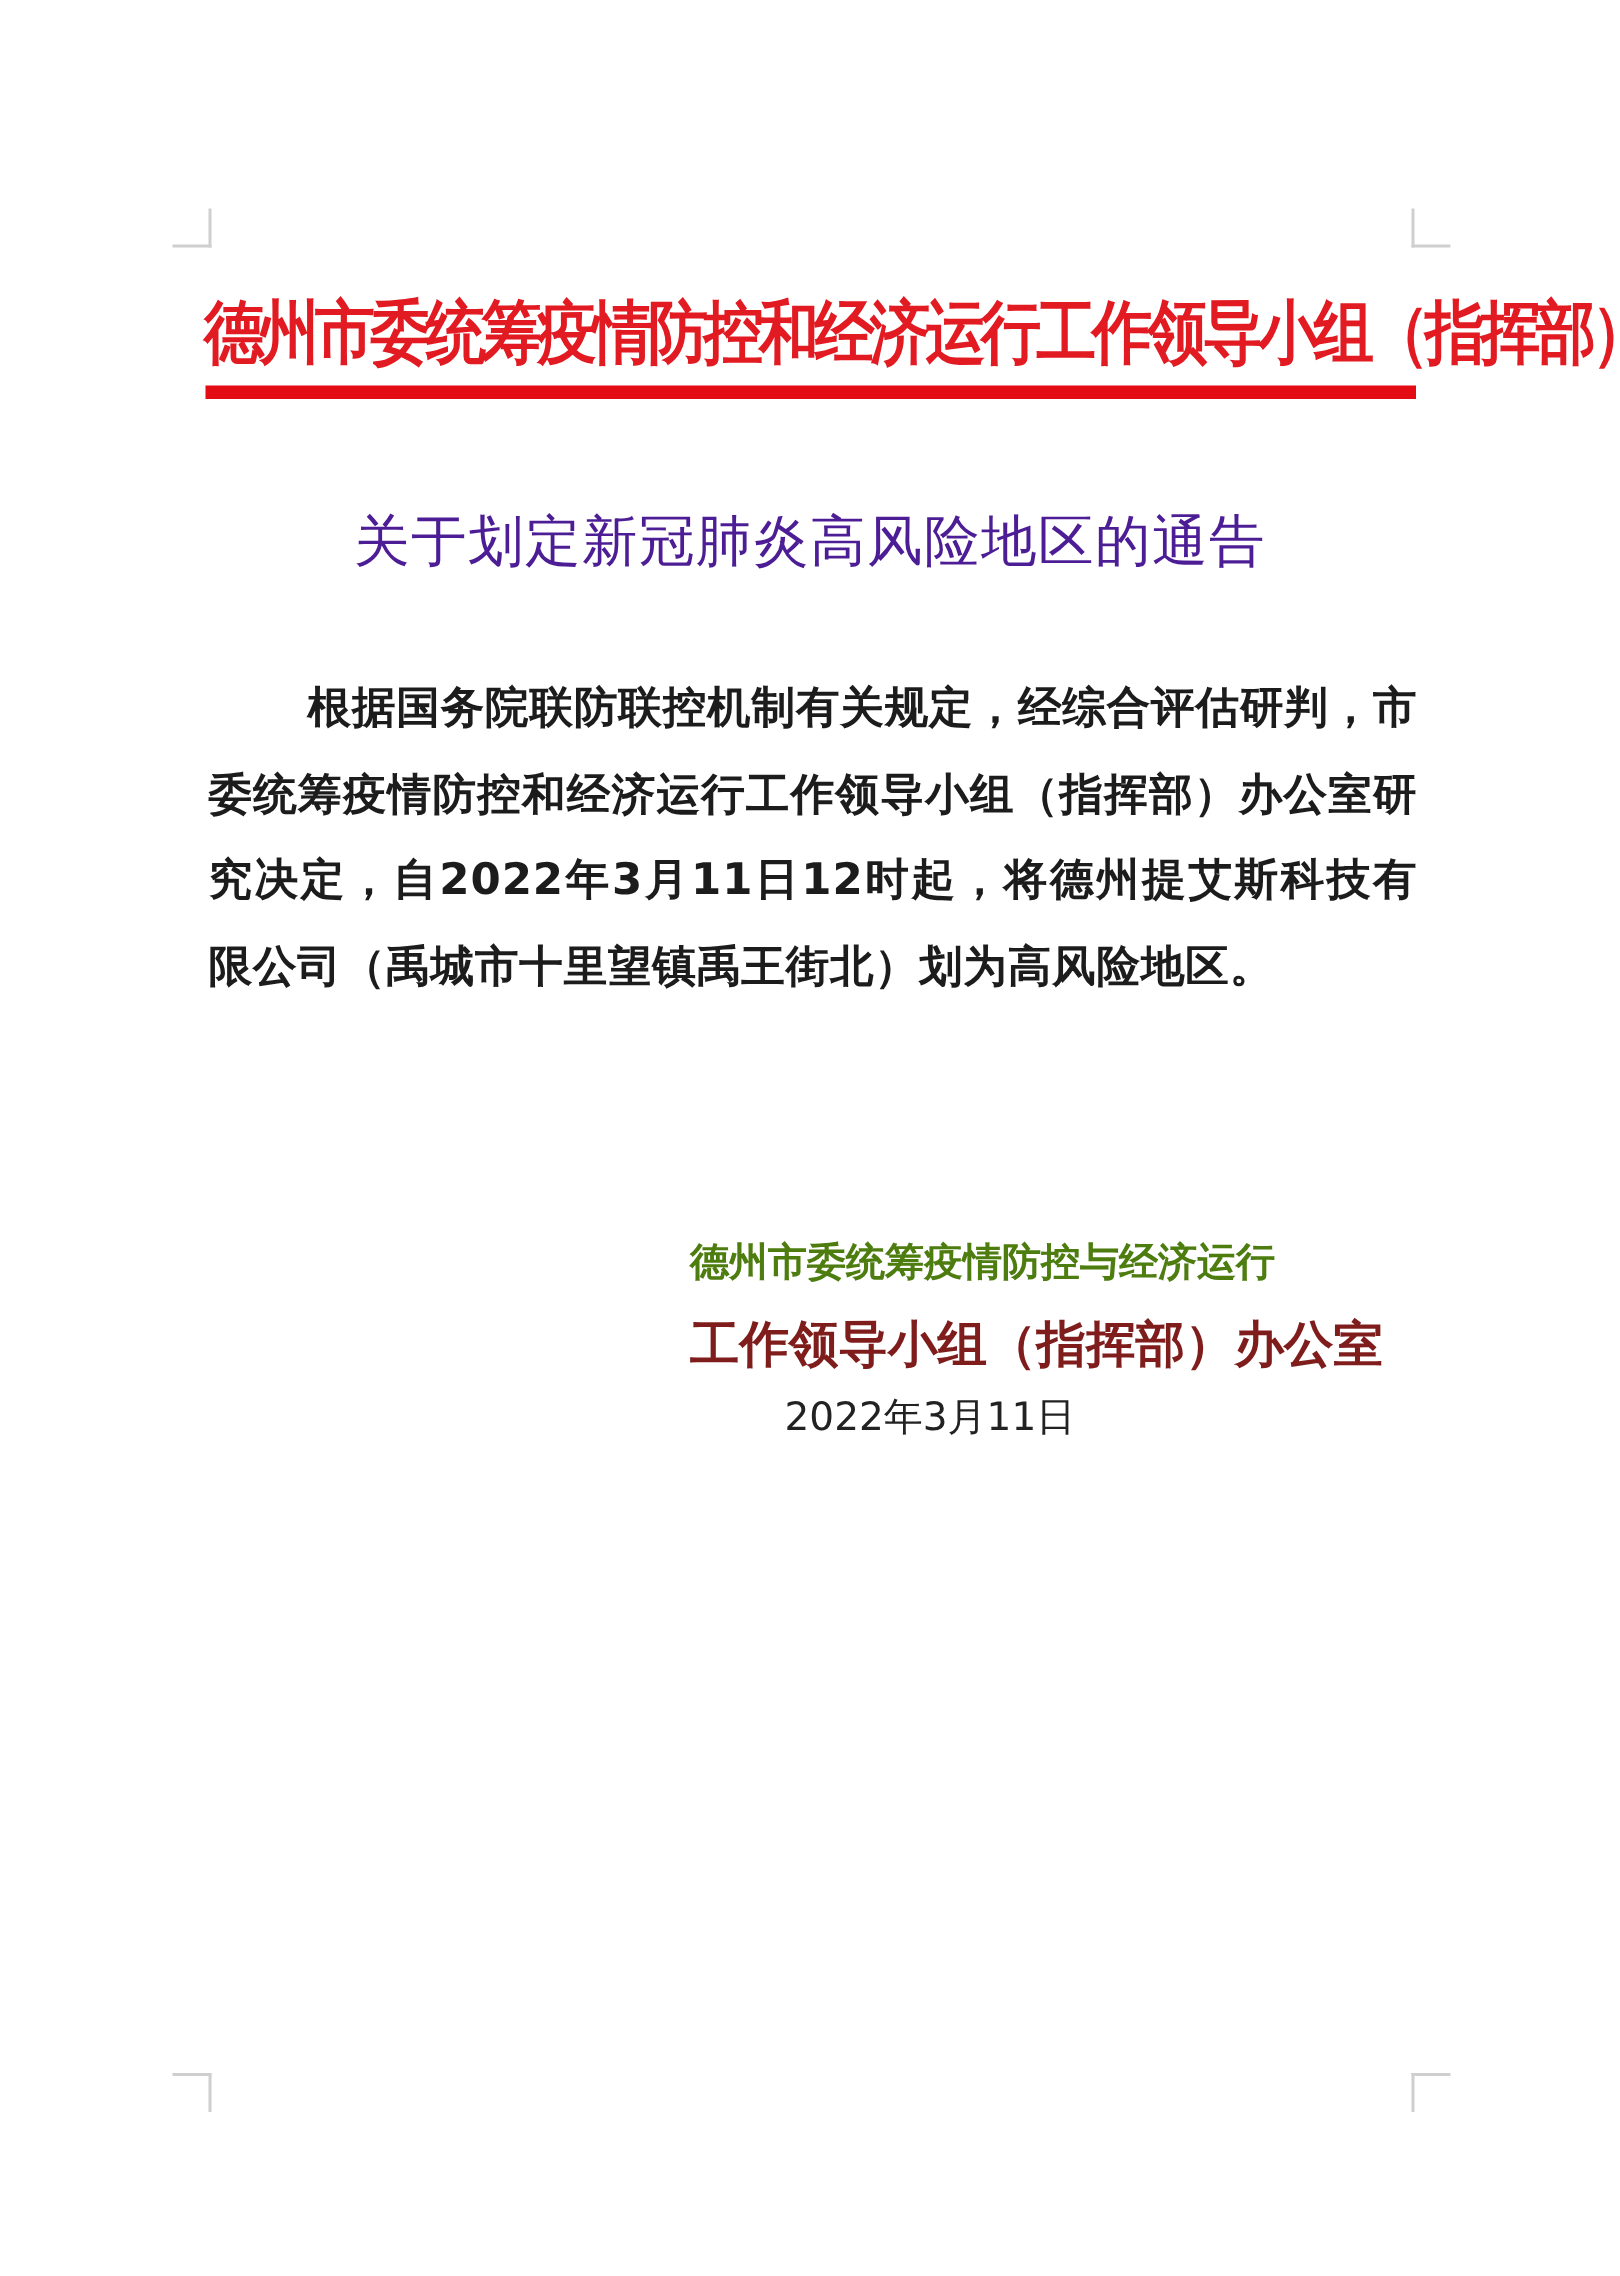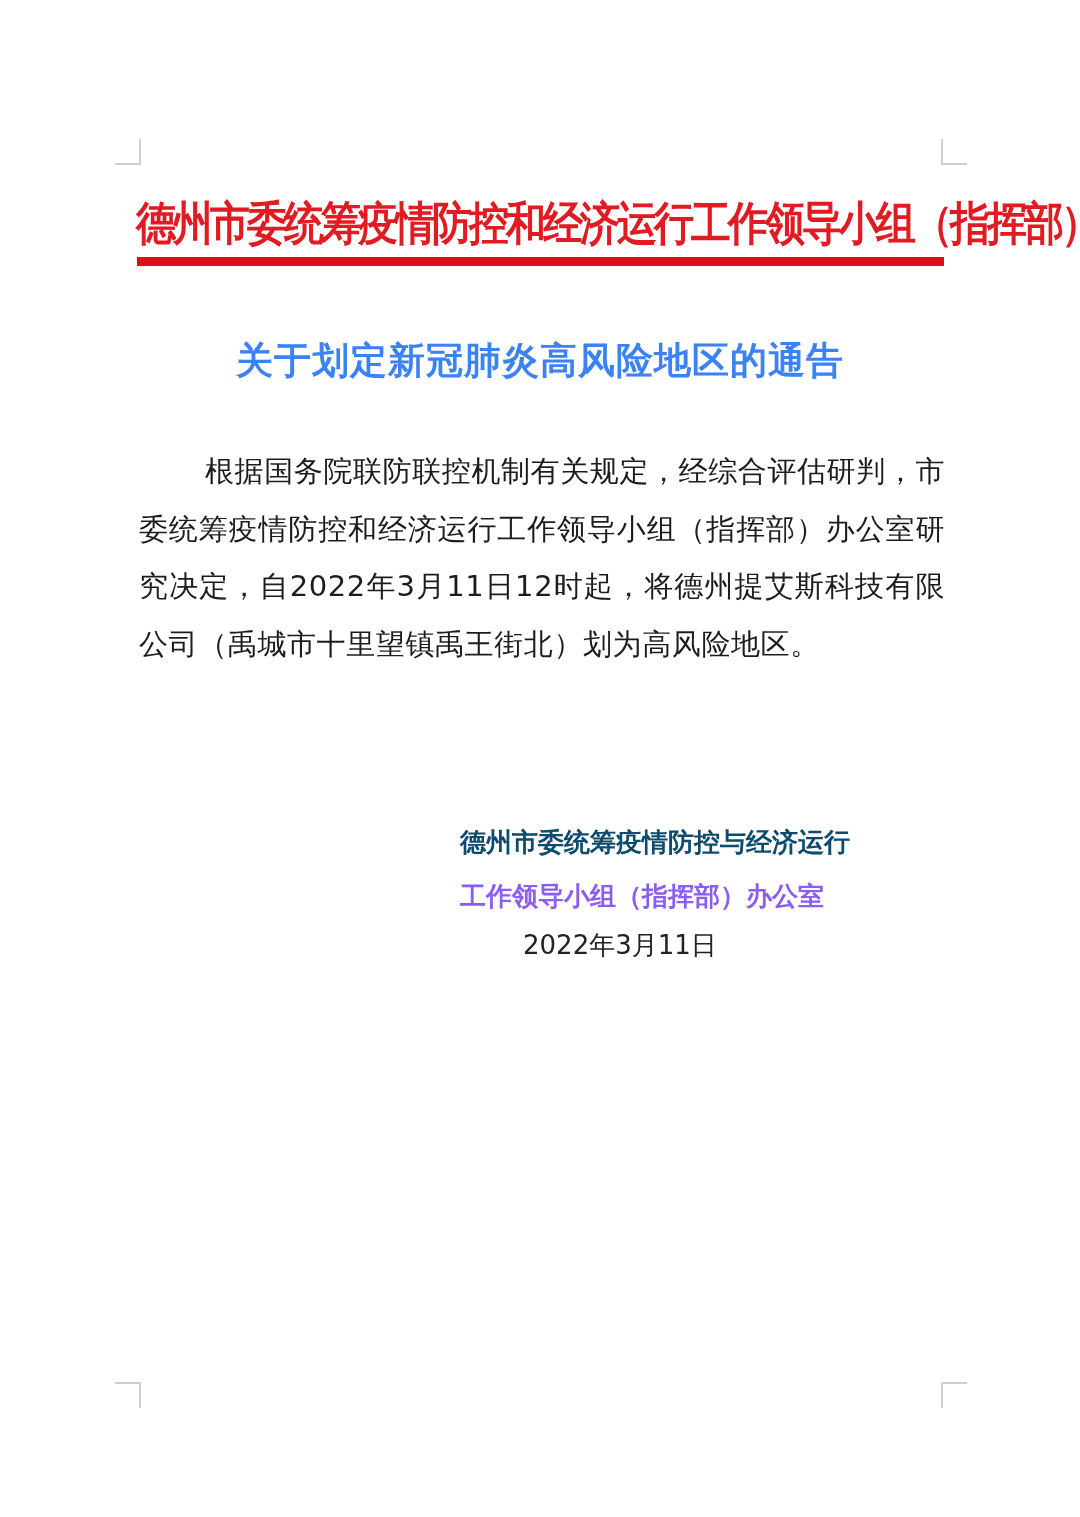--- a/index.html
+++ b/index.html
@@ -18,32 +18,32 @@
     position: absolute; left: 136px; top: 188px; width: 808px; height: 60px;
     color: #e21a22; font-size: 40px; line-height: 60px; white-space: nowrap;
     text-align: center; font-weight: bold; letter-spacing: -3px;
     transform: scaleY(1.15); transform-origin: top center;
   }
   .red-rule {
     position: absolute; left: 137px; top: 257px; width: 807px; height: 9px; background: #e30c14;
   }
   .doc-title {
     position: absolute; left: 140px; top: 336px; width: 800px; text-align: center;
-    font-size: 37px; line-height: 50px; color: #3b82f6; letter-spacing: 1px; font-weight: bold;
+    font-size: 37px; line-height: 50px; color: #4c1d95; letter-spacing: 1px;
   }
   .body-text {
     position: absolute; left: 139px; top: 443px; width: 806px;
-    font-size: 29px; line-height: 57.5px; color: #1c1c1c; font-weight: normal;
+    font-size: 29px; line-height: 57.5px; color: #1c1c1c; font-weight: bold;
     text-indent: 66px; text-align: justify; letter-spacing: 0.6px;
   }
   .sig-line1 {
-    position: absolute; left: 460px; top: 822px; font-size: 26px; line-height: 40px; font-weight: bold; color: #0c4a6e; white-space: nowrap;
+    position: absolute; left: 460px; top: 822px; font-size: 26px; line-height: 40px; font-weight: bold; color: #4d7c0f; white-space: nowrap;
   }
   .sig-line2 {
-    position: absolute; left: 460px; top: 876px; font-size: 26px; line-height: 40px; font-weight: bold; color: #8b5cf6; white-space: nowrap;
+    position: absolute; left: 460px; top: 876px; font-size: 33px; line-height: 40px; font-weight: bold; color: #7f1d1d; white-space: nowrap;
   }
   .sig-date {
     position: absolute; left: 523px; top: 925px; font-size: 26px; line-height: 40px; color: #222; white-space: nowrap;
   }
 </style>
 </head>
 <body>
 
 <div class="crop tl"></div>
 <div class="crop tr"></div>

